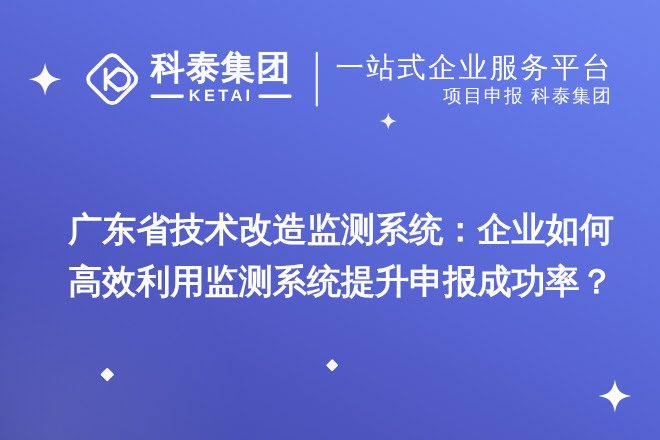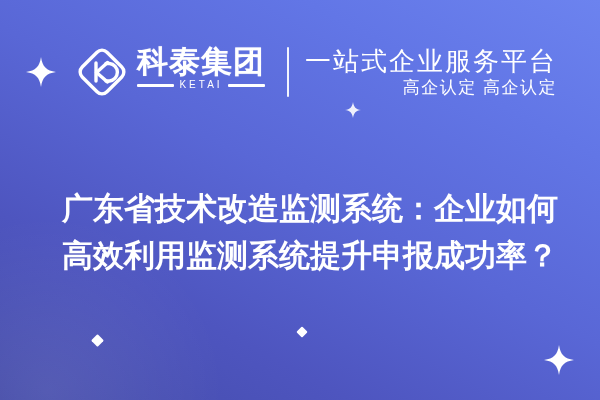--- a/index.html
+++ b/index.html
@@ -42,21 +42,21 @@
     font-size:31px; font-weight:bold; color:#ffffff;
     letter-spacing:1px; line-height:1.0; white-space:nowrap;
     text-shadow:0 0 1px rgba(255,255,255,0.5);
   }
   .wordmark-en-row {
     display:flex; align-items:center; gap:5px;
     margin-top:3px; width:100%; justify-content:center;
   }
   .wm-rule { height:3px; background:#ffffff; flex:1 1 auto; min-width:12px; border-radius:1px; }
   .wordmark-en {
-    font-size:10px; font-weight:normal; color:#ffffff;
+    font-size:15px; font-weight:bold; color:#ffffff;
     letter-spacing:3px; line-height:1; white-space:nowrap;
   }
 
   #divider {
     position:absolute; left:287px; top:50%;
     transform:translateY(-50%);
     width:2px; height:50px;
     background:rgba(255,255,255,0.92);
     border-radius:1px;
   }
@@ -134,21 +134,21 @@
     <div id="divider"></div>
 
     <span class="spark-tagline">
       <svg viewBox="0 0 32 32" width="16" height="16" aria-hidden="true">
         <path d="M16 0 C17.6 10.4 21.6 14.4 32 16 C21.6 17.6 17.6 21.6 16 32 C14.4 21.6 10.4 17.6 0 16 C10.4 14.4 14.4 10.4 16 0 Z" fill="#ffffff"></path>
       </svg>
     </span>
 
     <div id="tagline-block">
       <span class="tagline-main">一站式企业服务平台</span>
-      <span class="tagline-sub">高企认定 高企认定</span>
+      <span class="tagline-sub">项目申报 科泰集团</span>
     </div>
   </div>
 
   <h1 id="headline">广东省技术改造监测系统：企业如何高效利用监测系统提升申报成功率？</h1>
 
   <span class="dot-spark" id="dot-1"></span>
   <span class="dot-spark" id="dot-2"></span>
   <span class="spark-br">
     <svg viewBox="0 0 32 32" width="30" height="30" aria-hidden="true">
       <path d="M16 0 C17.6 10.4 21.6 14.4 32 16 C21.6 17.6 17.6 21.6 16 32 C14.4 21.6 10.4 17.6 0 16 C10.4 14.4 14.4 10.4 16 0 Z" fill="#ffffff"></path>

